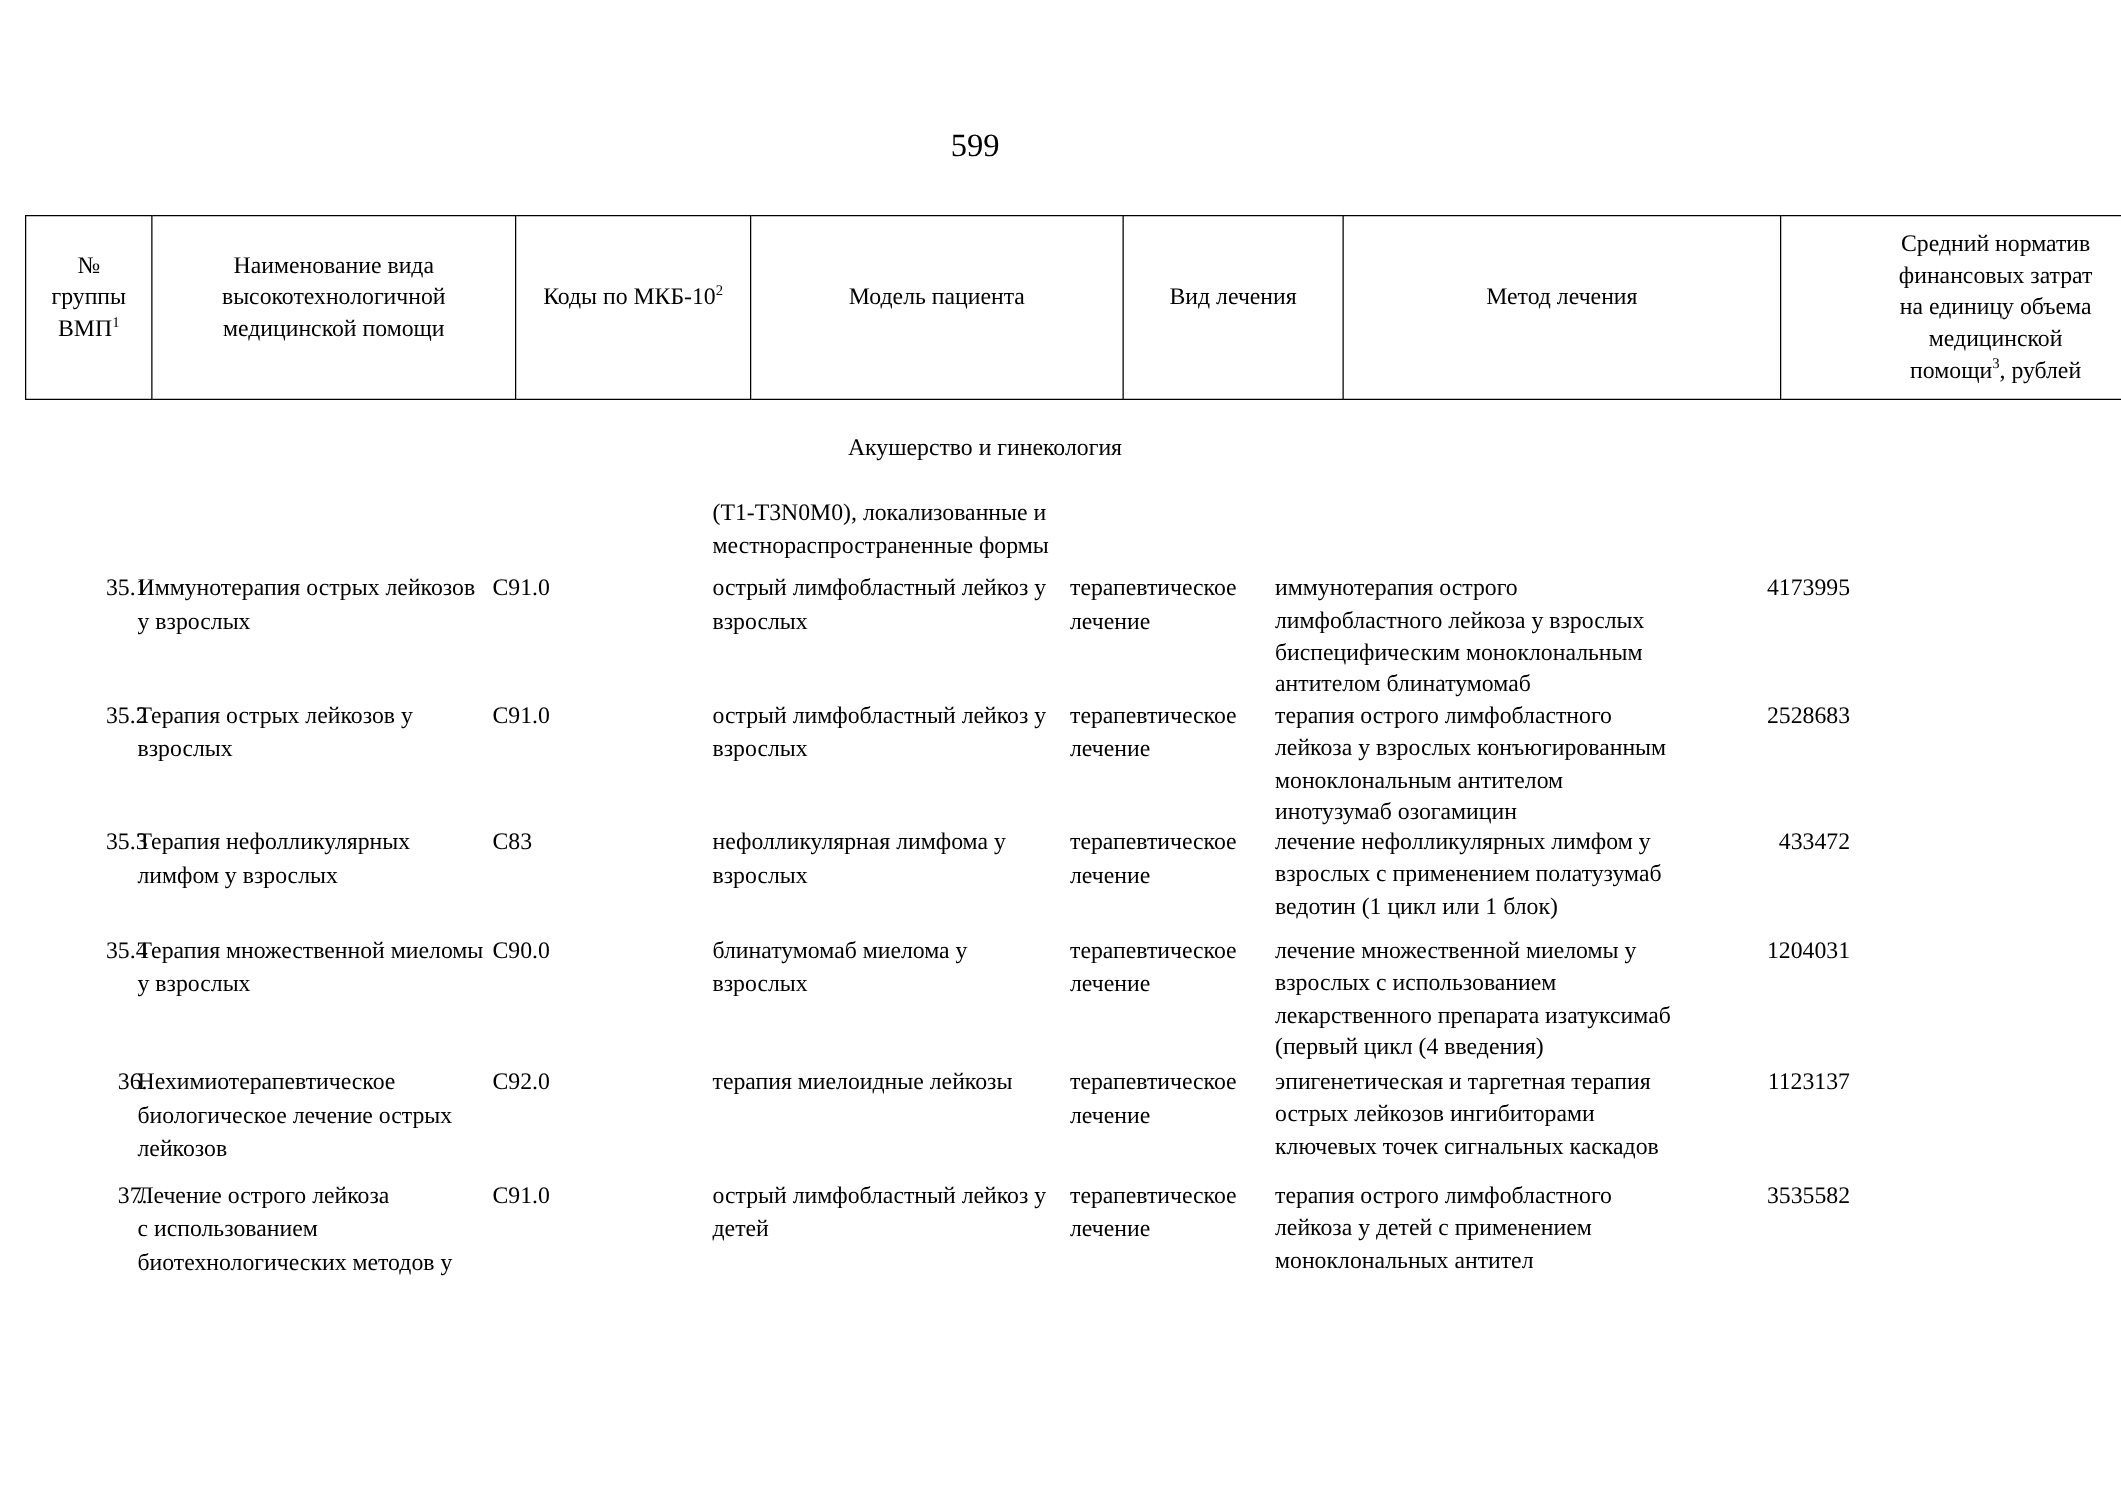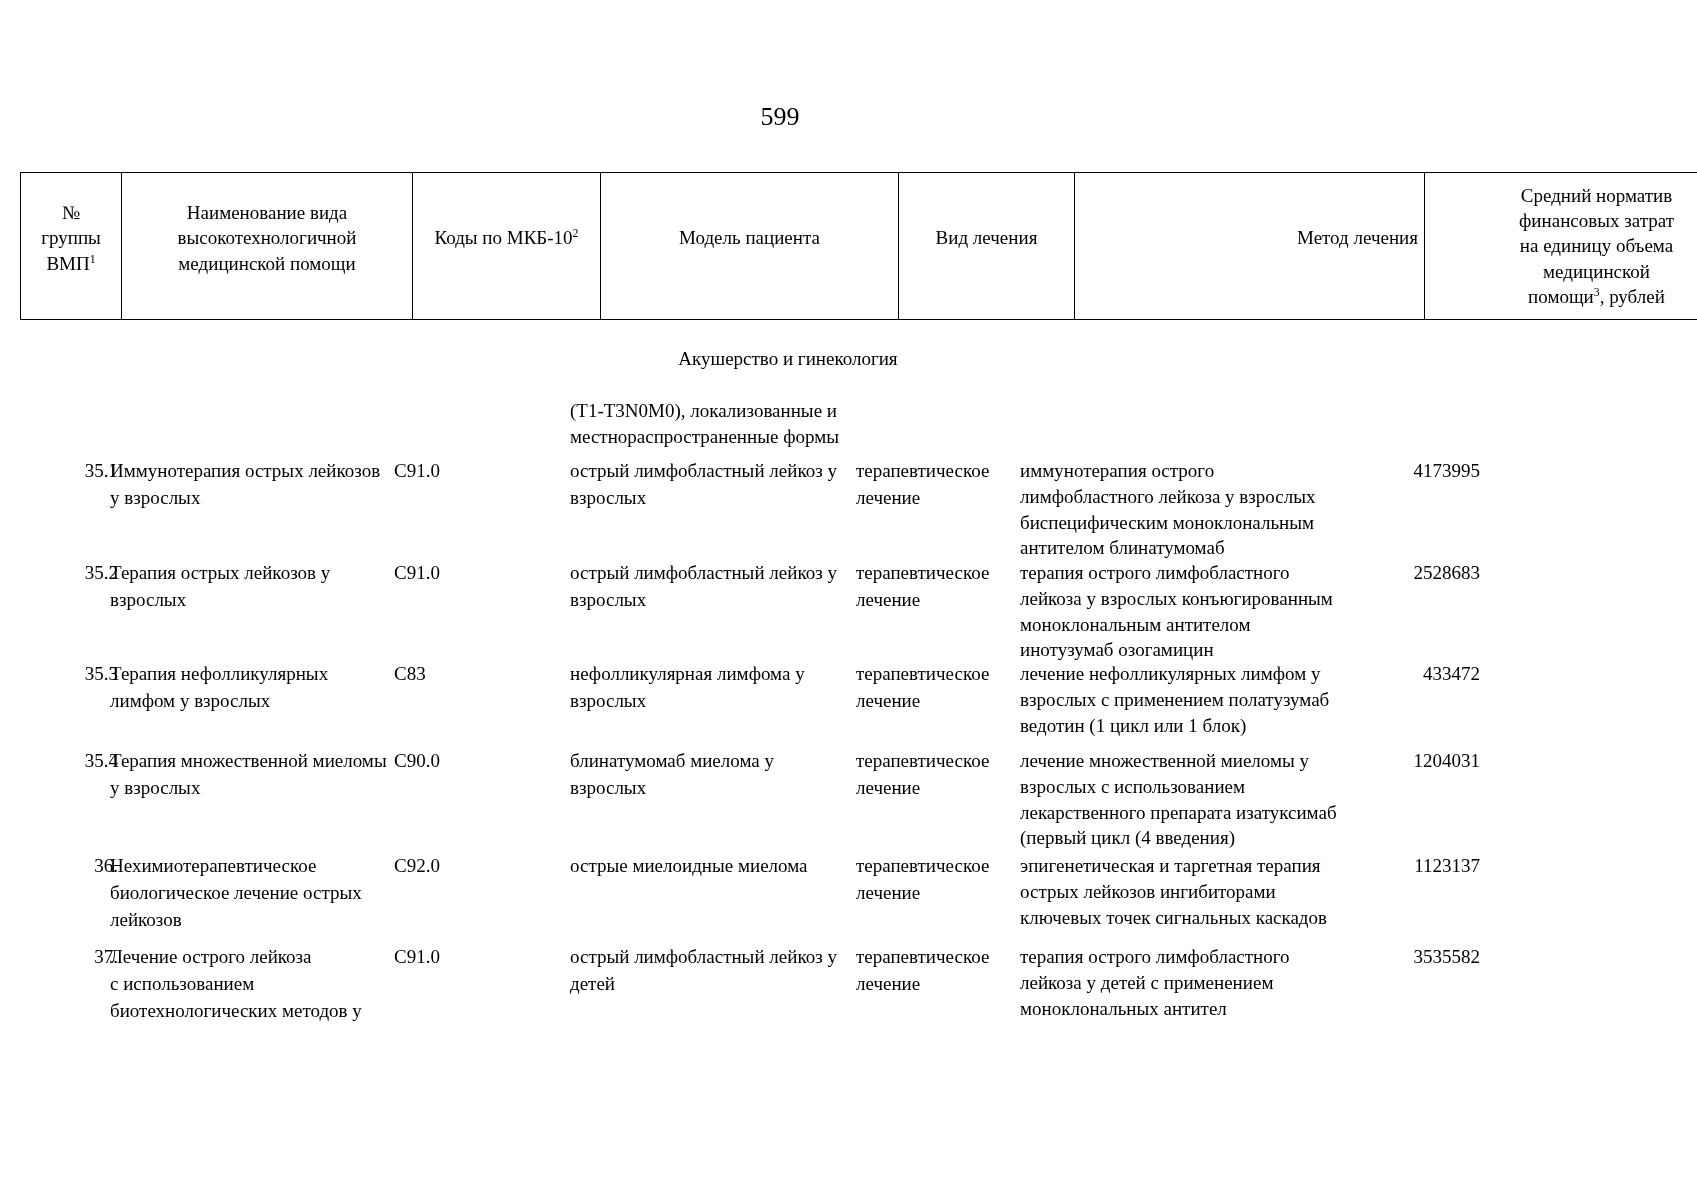--- a/index.html
+++ b/index.html
@@ -51,21 +51,21 @@
     font-size: 19px;
     line-height: 1.32;
     padding: 10px 6px 26px 6px;
     height: 110px;
   }
   .header-table td.c0 { width: 88px; }
   .header-table td.c1 { width: 278px; }
   .header-table td.c2 { width: 175px; margin-left: 48px; }
   .header-table td.c3 { width: 285px; margin-left: 36px; }
   .header-table td.c4 { width: 163px; }
-  .header-table td.c5 { width: 337px; text-align: right; }
+  .header-table td.c5 { width: 337px; }
   .header-table td.c6 { width: 331px; padding-bottom: 10px; }
   .header-table .hline { display: block; }
   sup { font-size: 0.62em; vertical-align: super; line-height: 0; }
 
   
   .body-area {
     position: absolute;
     top: 330px;
     left: 20px;
     width: 1657px;
@@ -210,21 +210,21 @@
 (первый цикл (4 введения)</div>
       <div class="cell cost">1204031</div>
     </div>
 
     <div class="row" style="top:523px">
       <div class="cell num">36.</div>
       <div class="cell name">Нехимиотерапевтическое
 биологическое лечение острых
 лейкозов</div>
       <div class="cell code">C92.0</div>
-      <div class="cell model">острые миелоидные миелома</div>
+      <div class="cell model">терапия миелоидные лейкозы</div>
       <div class="cell kind">терапевтическое
 лечение</div>
       <div class="cell method method-row">эпигенетическая и таргетная терапия
 острых лейкозов ингибиторами
 ключевых точек сигнальных каскадов</div>
       <div class="cell cost">1123137</div>
     </div>
 
     <div class="row" style="top:614px">
       <div class="cell num">37.</div>

